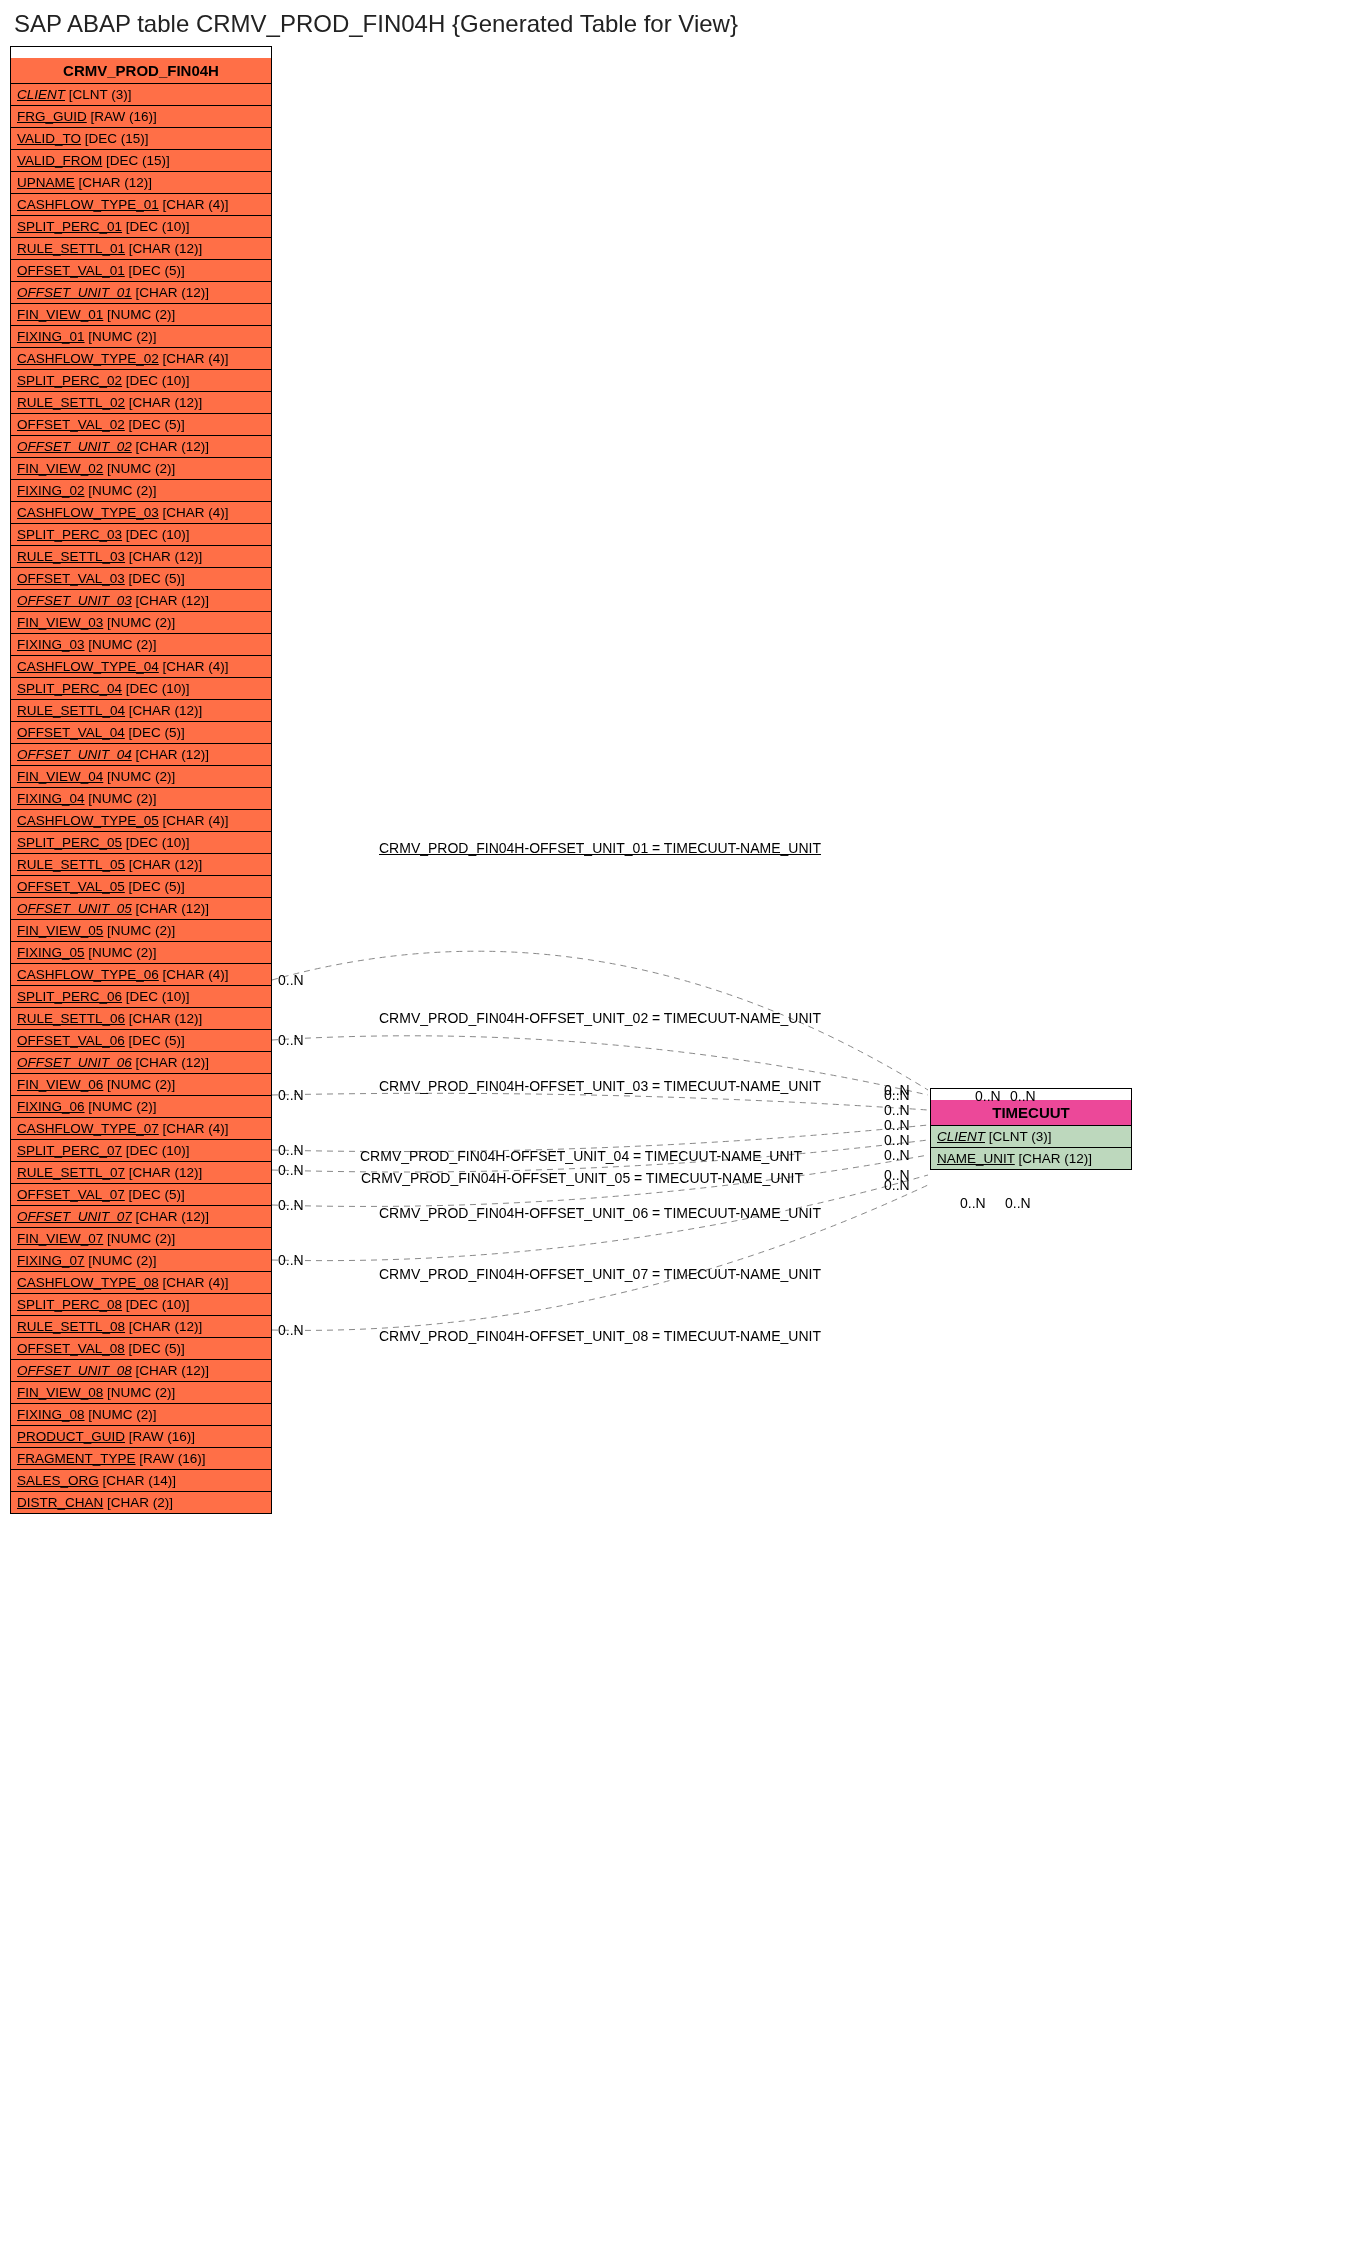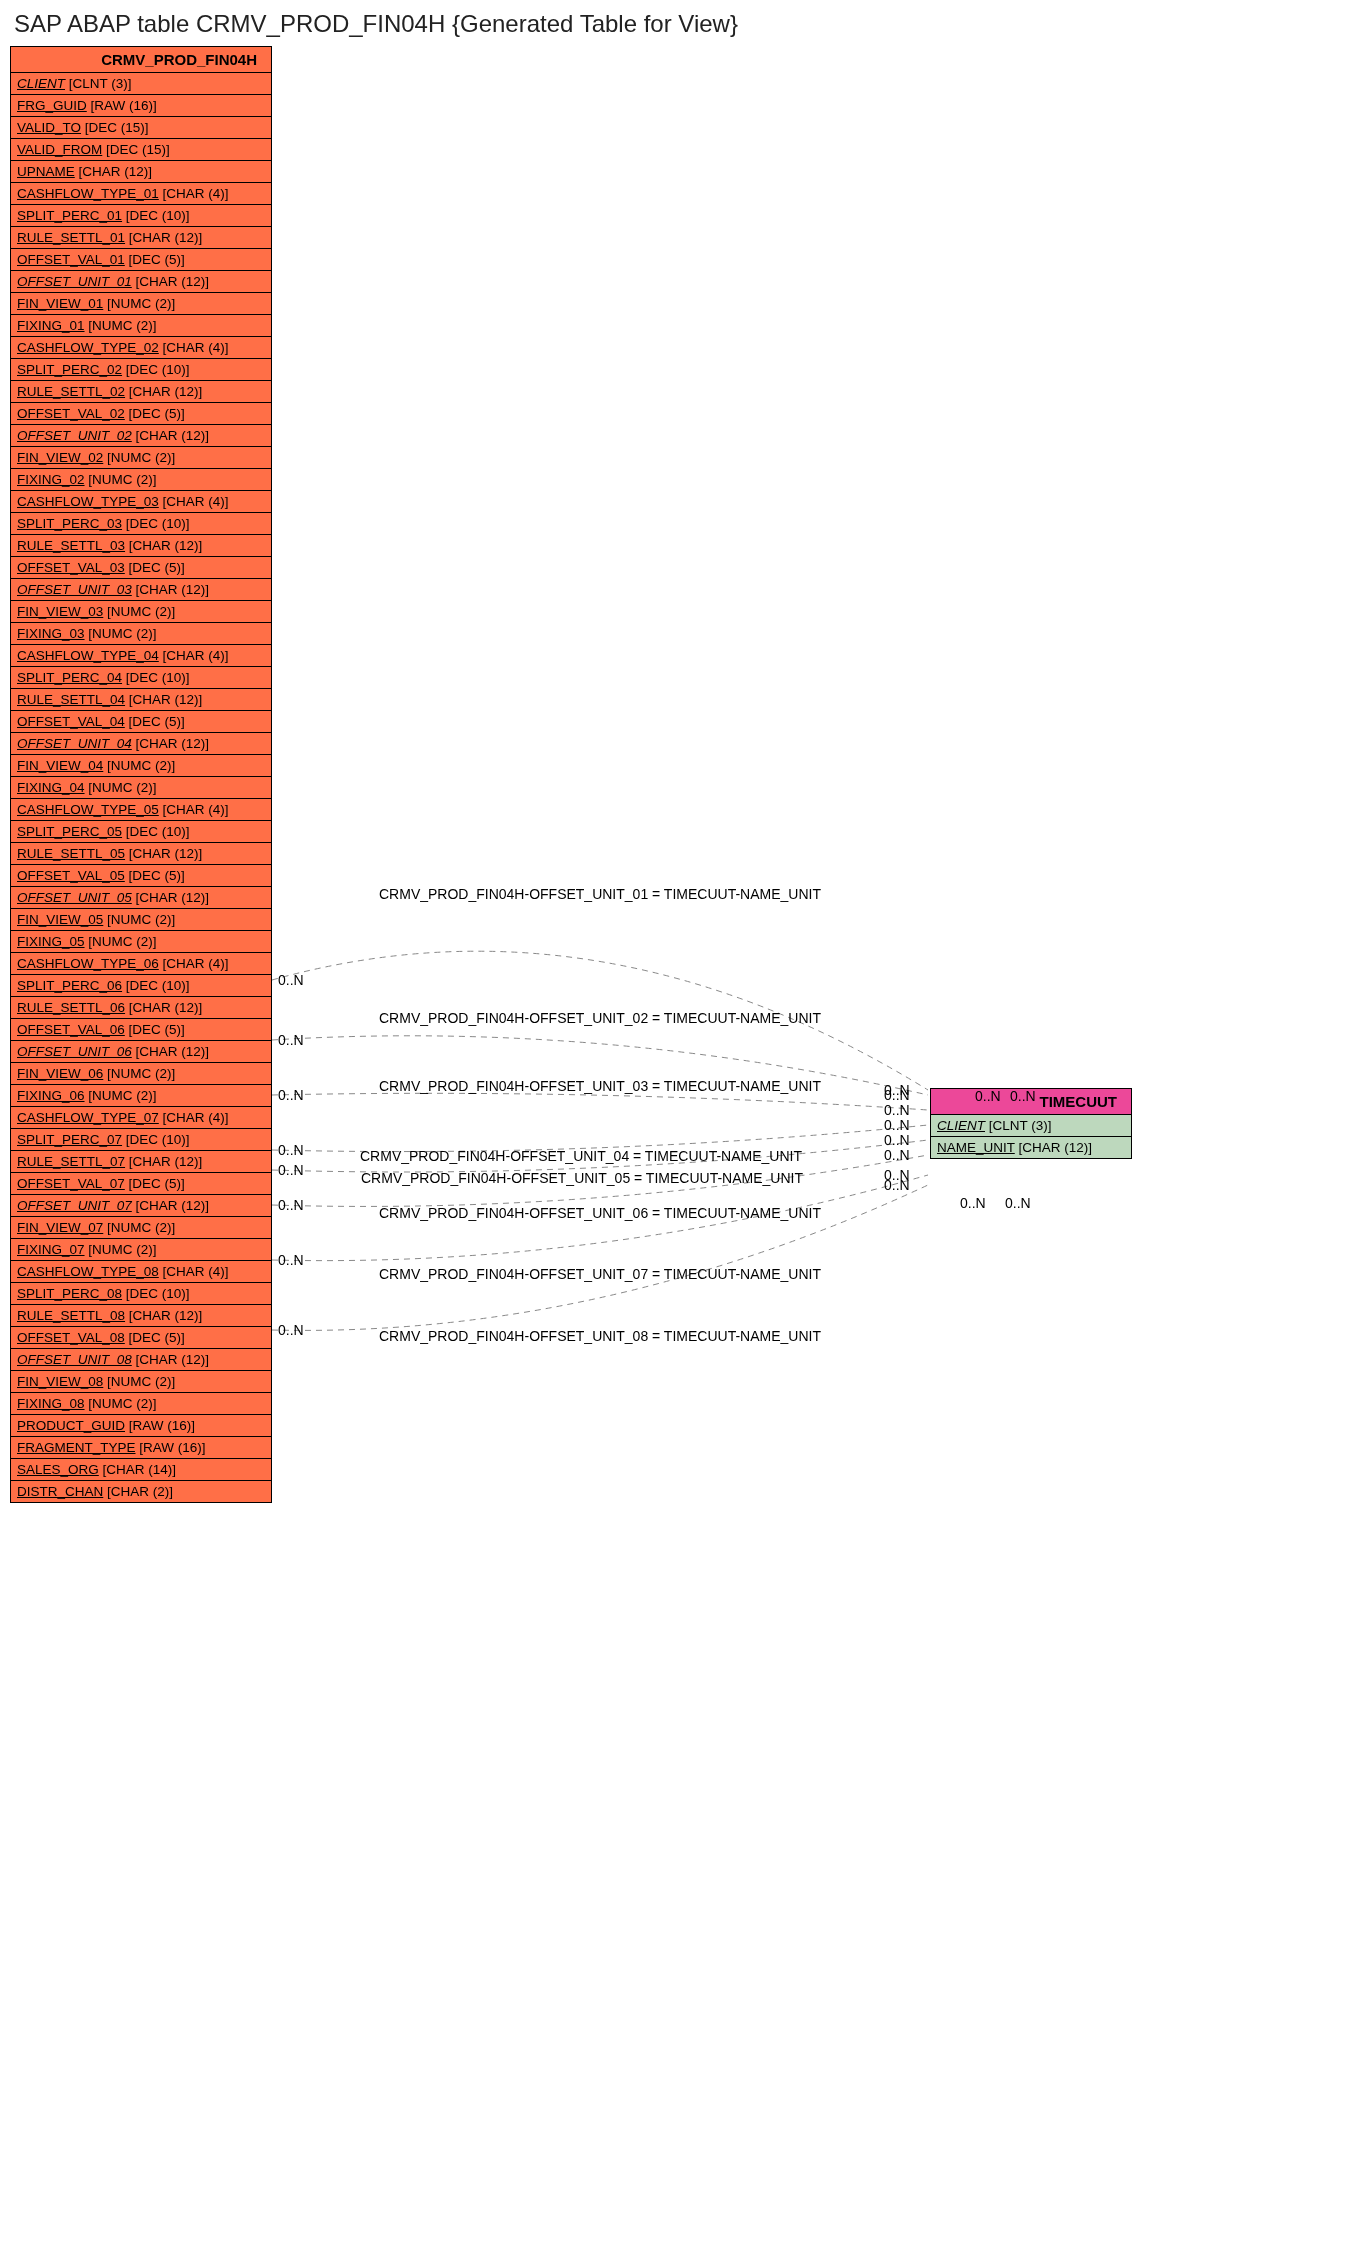--- a/index.html
+++ b/index.html
@@ -20,24 +20,25 @@
     margin: 0 0 4px 4px;
     color: #222;
   }
   .entity {
     position: absolute;
     border: 1px solid #000;
     background: #fff;
   }
   .entity-header {
     font-weight: bold;
-    text-align: right;
-    padding: 4px 14px;
+    text-align: center;
+    padding: 4px 6px;
     border-bottom: 1px solid #000;
     font-size: 15px;
+    margin-top: 11px;
   }
   .entity-row {
     padding: 3px 6px;
     border-bottom: 1px solid #000;
     font-size: 13.5px;
     white-space: nowrap;
   }
   .entity-row:last-child { border-bottom: none; }
   .underlined { text-decoration: underline; }
   .italic { font-style: italic; }
@@ -157,21 +158,21 @@
     <path d="M 272 1040 Q 600 1020 928 1095" fill="none" stroke="#888" stroke-width="1" stroke-dasharray="6 5"></path>
     <path d="M 272 1095 Q 600 1088 928 1110" fill="none" stroke="#888" stroke-width="1" stroke-dasharray="6 5"></path>
     <path d="M 272 1150 Q 600 1158 928 1125" fill="none" stroke="#888" stroke-width="1" stroke-dasharray="6 5"></path>
     <path d="M 272 1170 Q 600 1180 928 1140" fill="none" stroke="#888" stroke-width="1" stroke-dasharray="6 5"></path>
     <path d="M 272 1205 Q 600 1215 928 1155" fill="none" stroke="#888" stroke-width="1" stroke-dasharray="6 5"></path>
     <path d="M 272 1260 Q 600 1268 928 1175" fill="none" stroke="#888" stroke-width="1" stroke-dasharray="6 5"></path>
     <path d="M 272 1330 Q 600 1338 928 1185" fill="none" stroke="#888" stroke-width="1" stroke-dasharray="6 5"></path>
   </svg>
 
 <div id="rel-labels">
-    <div class="rel-label" style="top: 886px; left: 330px; width: 540px;">CRMV_PROD_FIN04H-OFFSET_UNIT_01 = TIMECUUT-NAME_UNIT</div>
+    <div class="rel-label" style="top: 840px; left: 330px; width: 540px; text-decoration: underline;">CRMV_PROD_FIN04H-OFFSET_UNIT_01 = TIMECUUT-NAME_UNIT</div>
     <div class="card" style="top: 972px; left: 278px;">0..N</div>
     <div class="card" style="top: 1082px; left: 884px;">0..N</div>
     <div class="rel-label" style="top: 1010px; left: 330px; width: 540px;">CRMV_PROD_FIN04H-OFFSET_UNIT_02 = TIMECUUT-NAME_UNIT</div>
     <div class="card" style="top: 1032px; left: 278px;">0..N</div>
     <div class="card" style="top: 1087px; left: 884px;">0..N</div>
     <div class="rel-label" style="top: 1078px; left: 330px; width: 540px;">CRMV_PROD_FIN04H-OFFSET_UNIT_03 = TIMECUUT-NAME_UNIT</div>
     <div class="card" style="top: 1087px; left: 278px;">0..N</div>
     <div class="card" style="top: 1102px; left: 884px;">0..N</div>
     <div class="rel-label" style="top: 1148px; left: 311px; width: 540px;">CRMV_PROD_FIN04H-OFFSET_UNIT_04 = TIMECUUT-NAME_UNIT</div>
     <div class="card" style="top: 1142px; left: 278px;">0..N</div>

